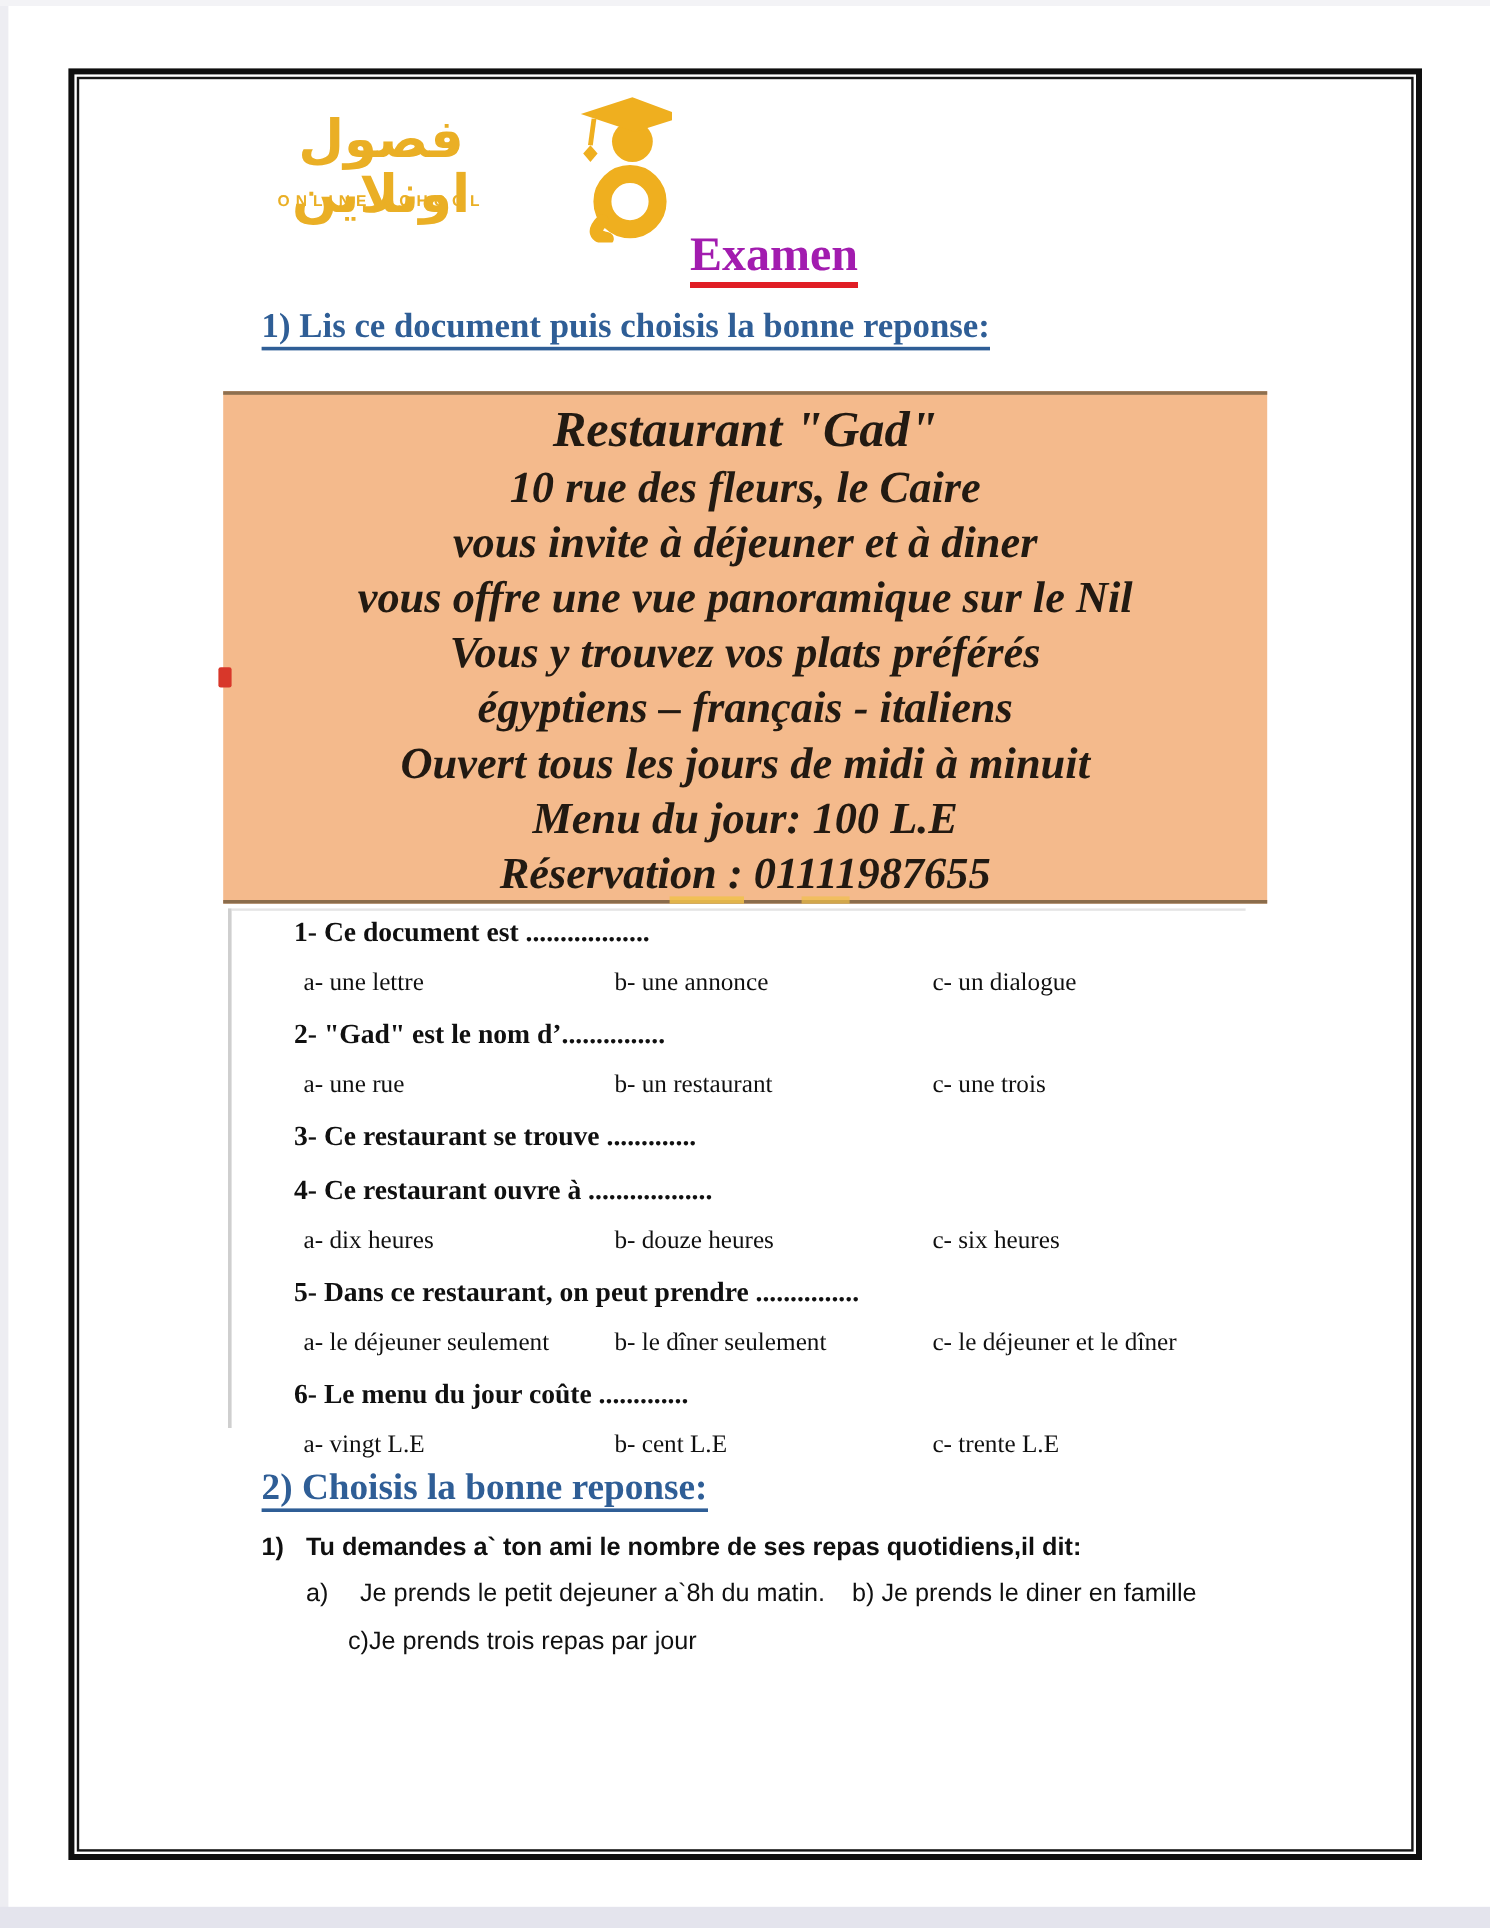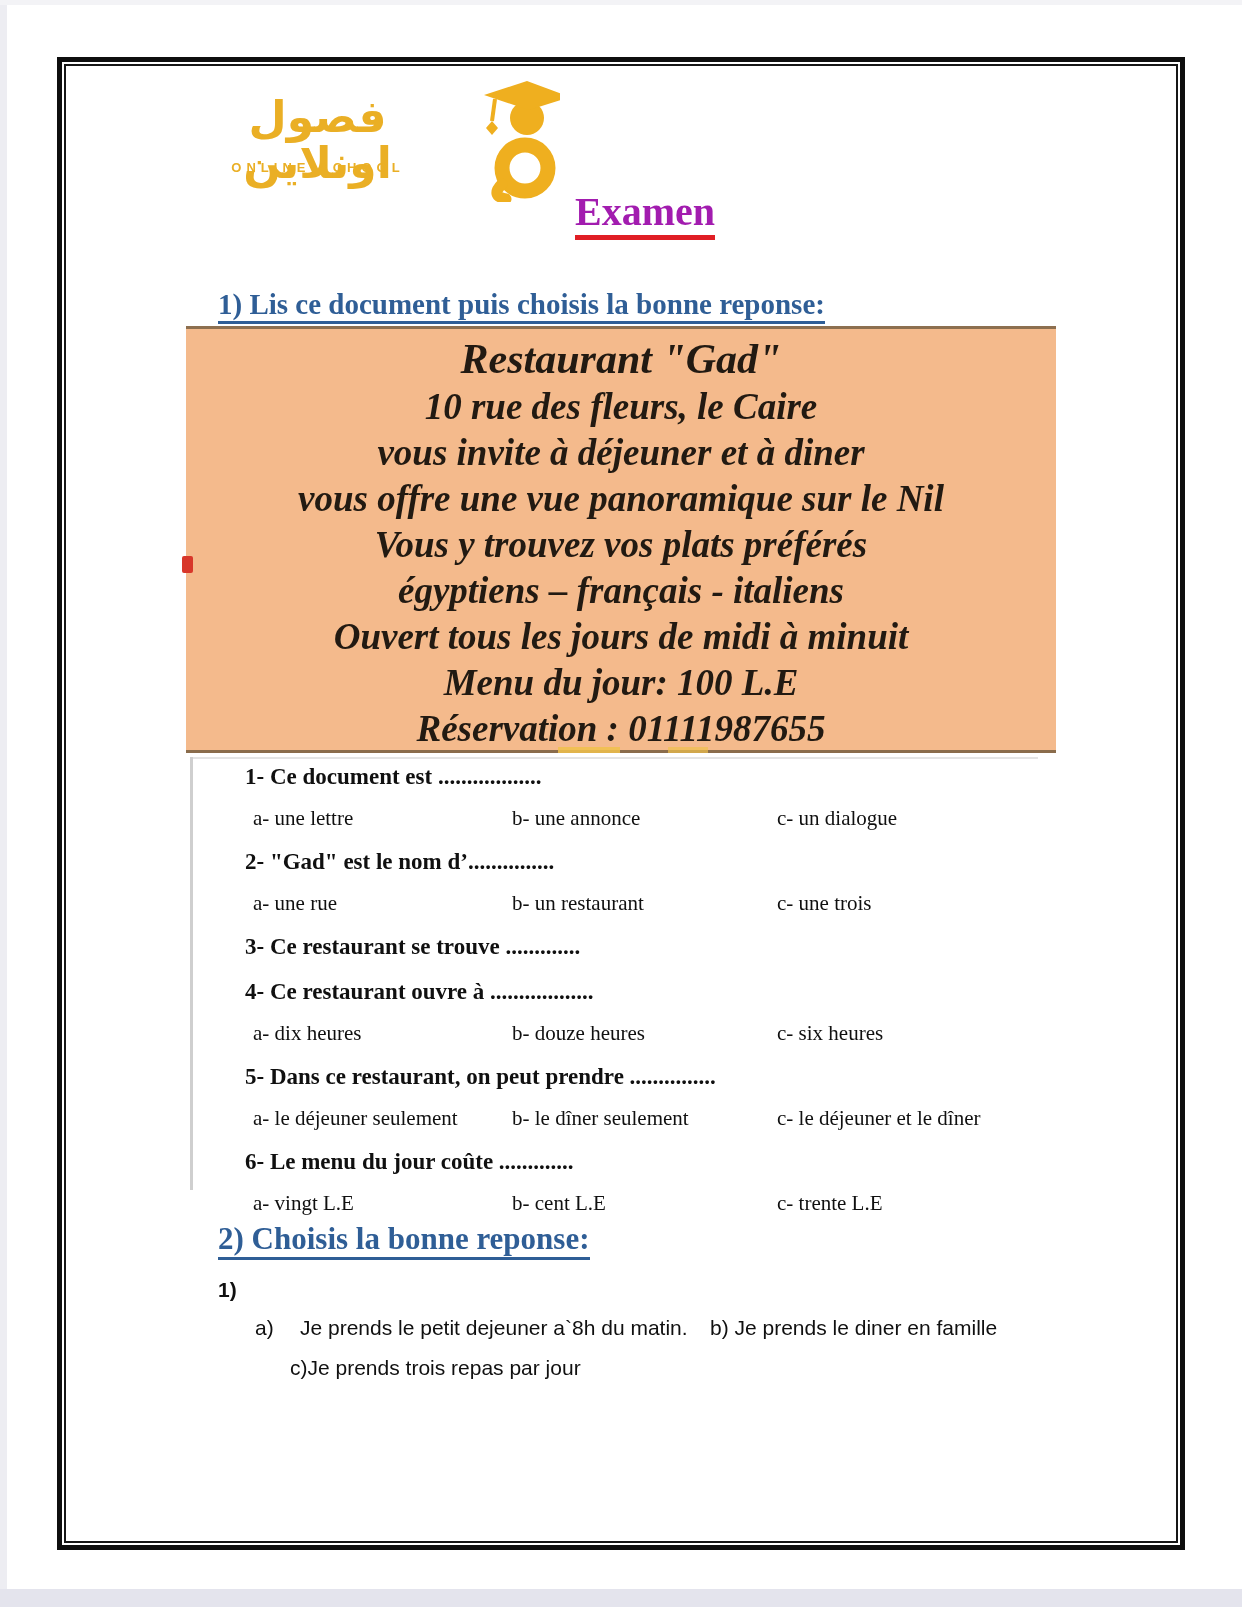--- a/index.html
+++ b/index.html
@@ -25,21 +25,21 @@
     font-family:"Liberation Sans",sans-serif;font-weight:bold;font-size:13px;
     letter-spacing:5px;color:#EAAF25;}
   .logo-icon{position:absolute;left:448px;top:76px;width:112px;height:126px;}
 
   
   .title{position:absolute;left:395px;top:188px;width:500px;text-align:center;
     font-weight:bold;font-size:40px;color:#a21caf;font-family:"Liberation Serif",serif;}
   .title .u{border-bottom:5px solid #E01E25;padding-bottom:1px;}
 
   
-  .s1-heading{position:absolute;left:218px;top:288px;font-weight:bold;font-size:29px;
+  .s1-heading{position:absolute;left:218px;top:256px;font-weight:bold;font-size:29px;
     color:#2F5E96;font-family:"Liberation Serif",serif;}
   .s2-heading{position:absolute;left:218px;top:1221px;font-weight:bold;font-size:31px;
     color:#2F5E96;font-family:"Liberation Serif",serif;}
   .u-blue{border-bottom:3px solid #2F5E96;padding-bottom:1px;}
 
   
   .flyer{position:absolute;left:186px;top:326px;width:870px;height:427px;
     background:#F4BA8C;border-top:3px solid #8d6f4f;border-bottom:3px solid #8a6c4b;
     box-sizing:border-box;text-align:center;color:#221a12;
     font-family:"Liberation Serif",serif;font-weight:bold;font-style:italic;
@@ -168,20 +168,21 @@
   </div>
 </div>
 
 <div class="s2-heading">
   <span class="u-blue">2) Choisis la bonne reponse:</span>
 </div>
 
 <div class="s2-q">
   <div class="s2-stem">
     <span class="num">1)</span>
+    <span>Tu demandes a` ton ami le nombre de ses repas quotidiens,il dit:</span>
   </div>
   <div class="s2-row">
     <div class="s2-a">
       <span class="lbl">a)</span>
       <span>Je prends le petit dejeuner a`8h du matin.</span>
     </div>
     <div>b) Je prends le diner en famille</div>
   </div>
   <div class="s2-row2">c)Je prends trois repas par jour</div>
 </div>

